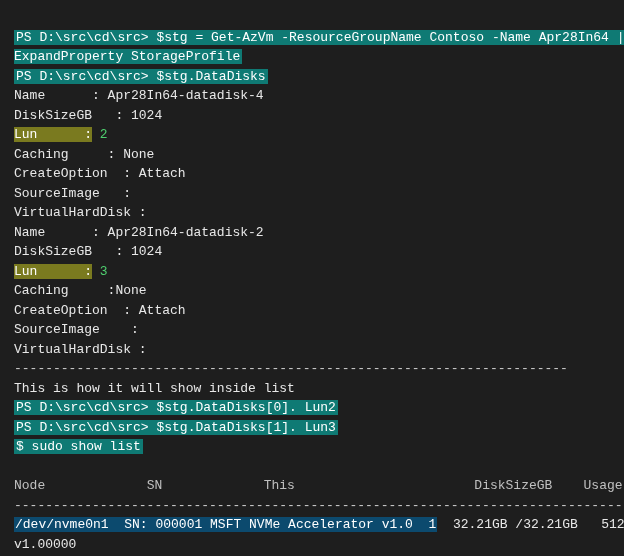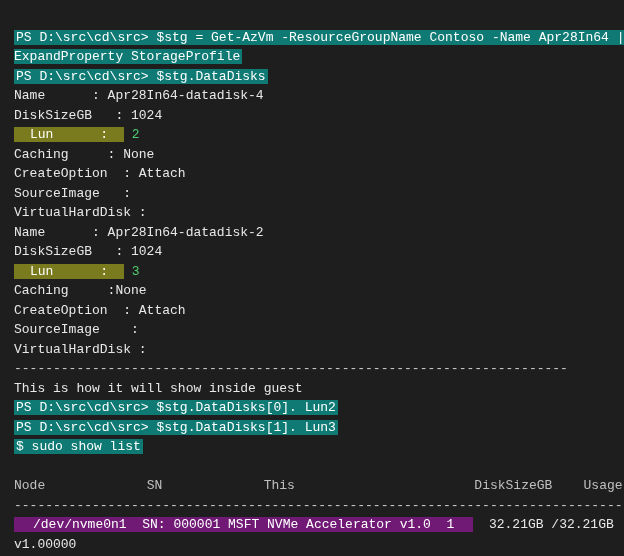--- a/index.html
+++ b/index.html
@@ -19,27 +19,27 @@
     white-space: pre;
   }
   .hl-cmd {
     background: #0f7a74;
     color: #ffffff;
     padding: 0 2px;
   }
   .hl-lun {
     background: #7a7a1f;
     color: #ffffff;
-    padding: 0 16px;
+    padding: 0 0;
   }
   .green { color: #4fcf6f; }
   .hl-nvme-teal {
-    background: #701a75;
+    background: #0c4a6e;
     color: #ffffff;
-    padding: 0 19px;
+    padding: 0 1px;
   }
   .dash {
     color: #d0d0d0;
   }
   .head {
     color: #c0c0c0;
   }
 </style>
 </head>
 <body>
@@ -56,21 +56,21 @@
 <span>SourceImage   :</span>
 <span>VirtualHardDisk :</span>
 <span>Name      : Apr28In64-datadisk-2</span>
 <span>DiskSizeGB   : 1024</span>
 <span class="hl-lun">Lun      :</span><span class="green"> 3</span>
 <span>Caching     :None</span>
 <span>CreateOption  : Attach</span>
 <span>SourceImage    :</span>
 <span>VirtualHardDisk :</span>
 <span class="dash">-----------------------------------------------------------------------</span>
-<span>This is how it will show inside guest</span>
+<span>This is how it will show inside list</span>
 <span class="hl-cmd">PS D:\src\cd\src&gt; $stg.DataDisks[0]. Lun2</span>
 <span class="hl-cmd">PS D:\src\cd\src&gt; $stg.DataDisks[1]. Lun3</span>
 <span class="hl-cmd">$ sudo show list</span>
 
 <span class="head"><span>Node</span>             <span>SN</span>             <span>This</span>                       <span>DiskSizeGB</span>    <span>Usage</span>             </span>
 <span class="dash">-------------------------------------------------------------------------------------------------------------------</span>
 <span><span class="hl-nvme-teal"><span>/dev/nvme0n1</span>  <span>SN: 000001</span> <span>MSFT NVMe Accelerator v1.0</span>  <span>1</span></span>  <span>32.21GB /32.21GB</span>   <span>512   B + 0 B</span>
 <span>v1.00000</span></span>
 
 </div>

